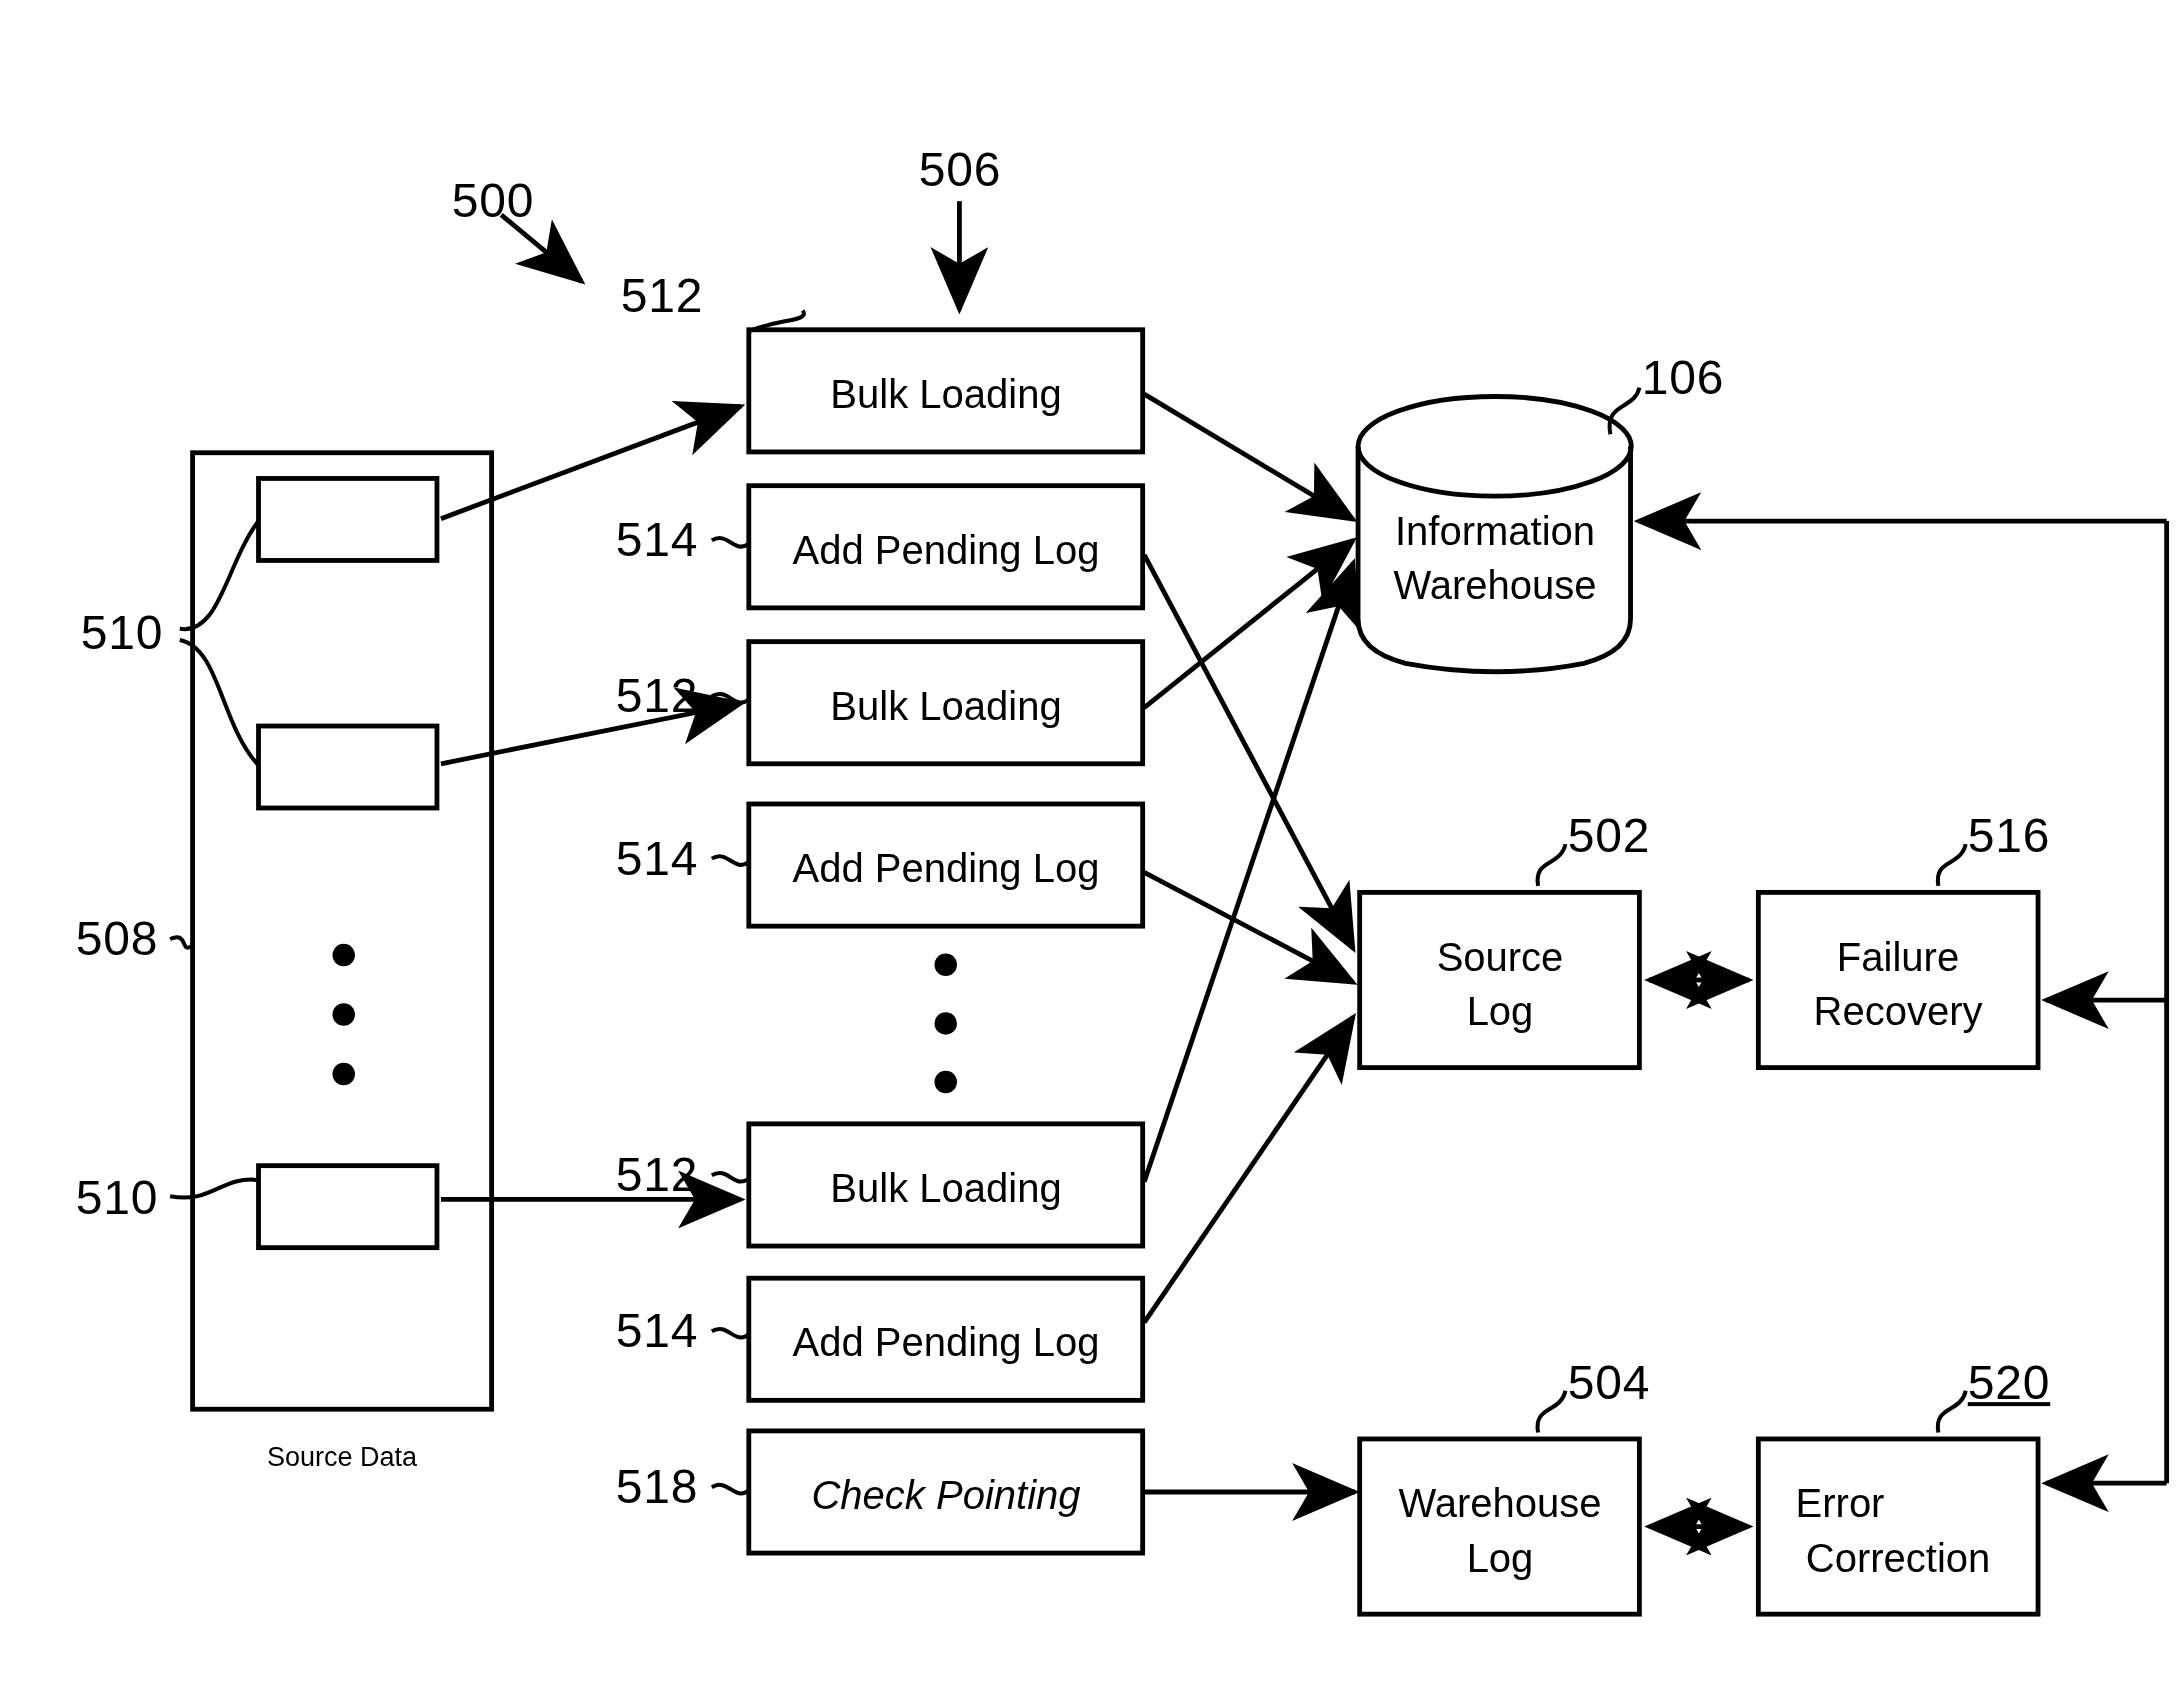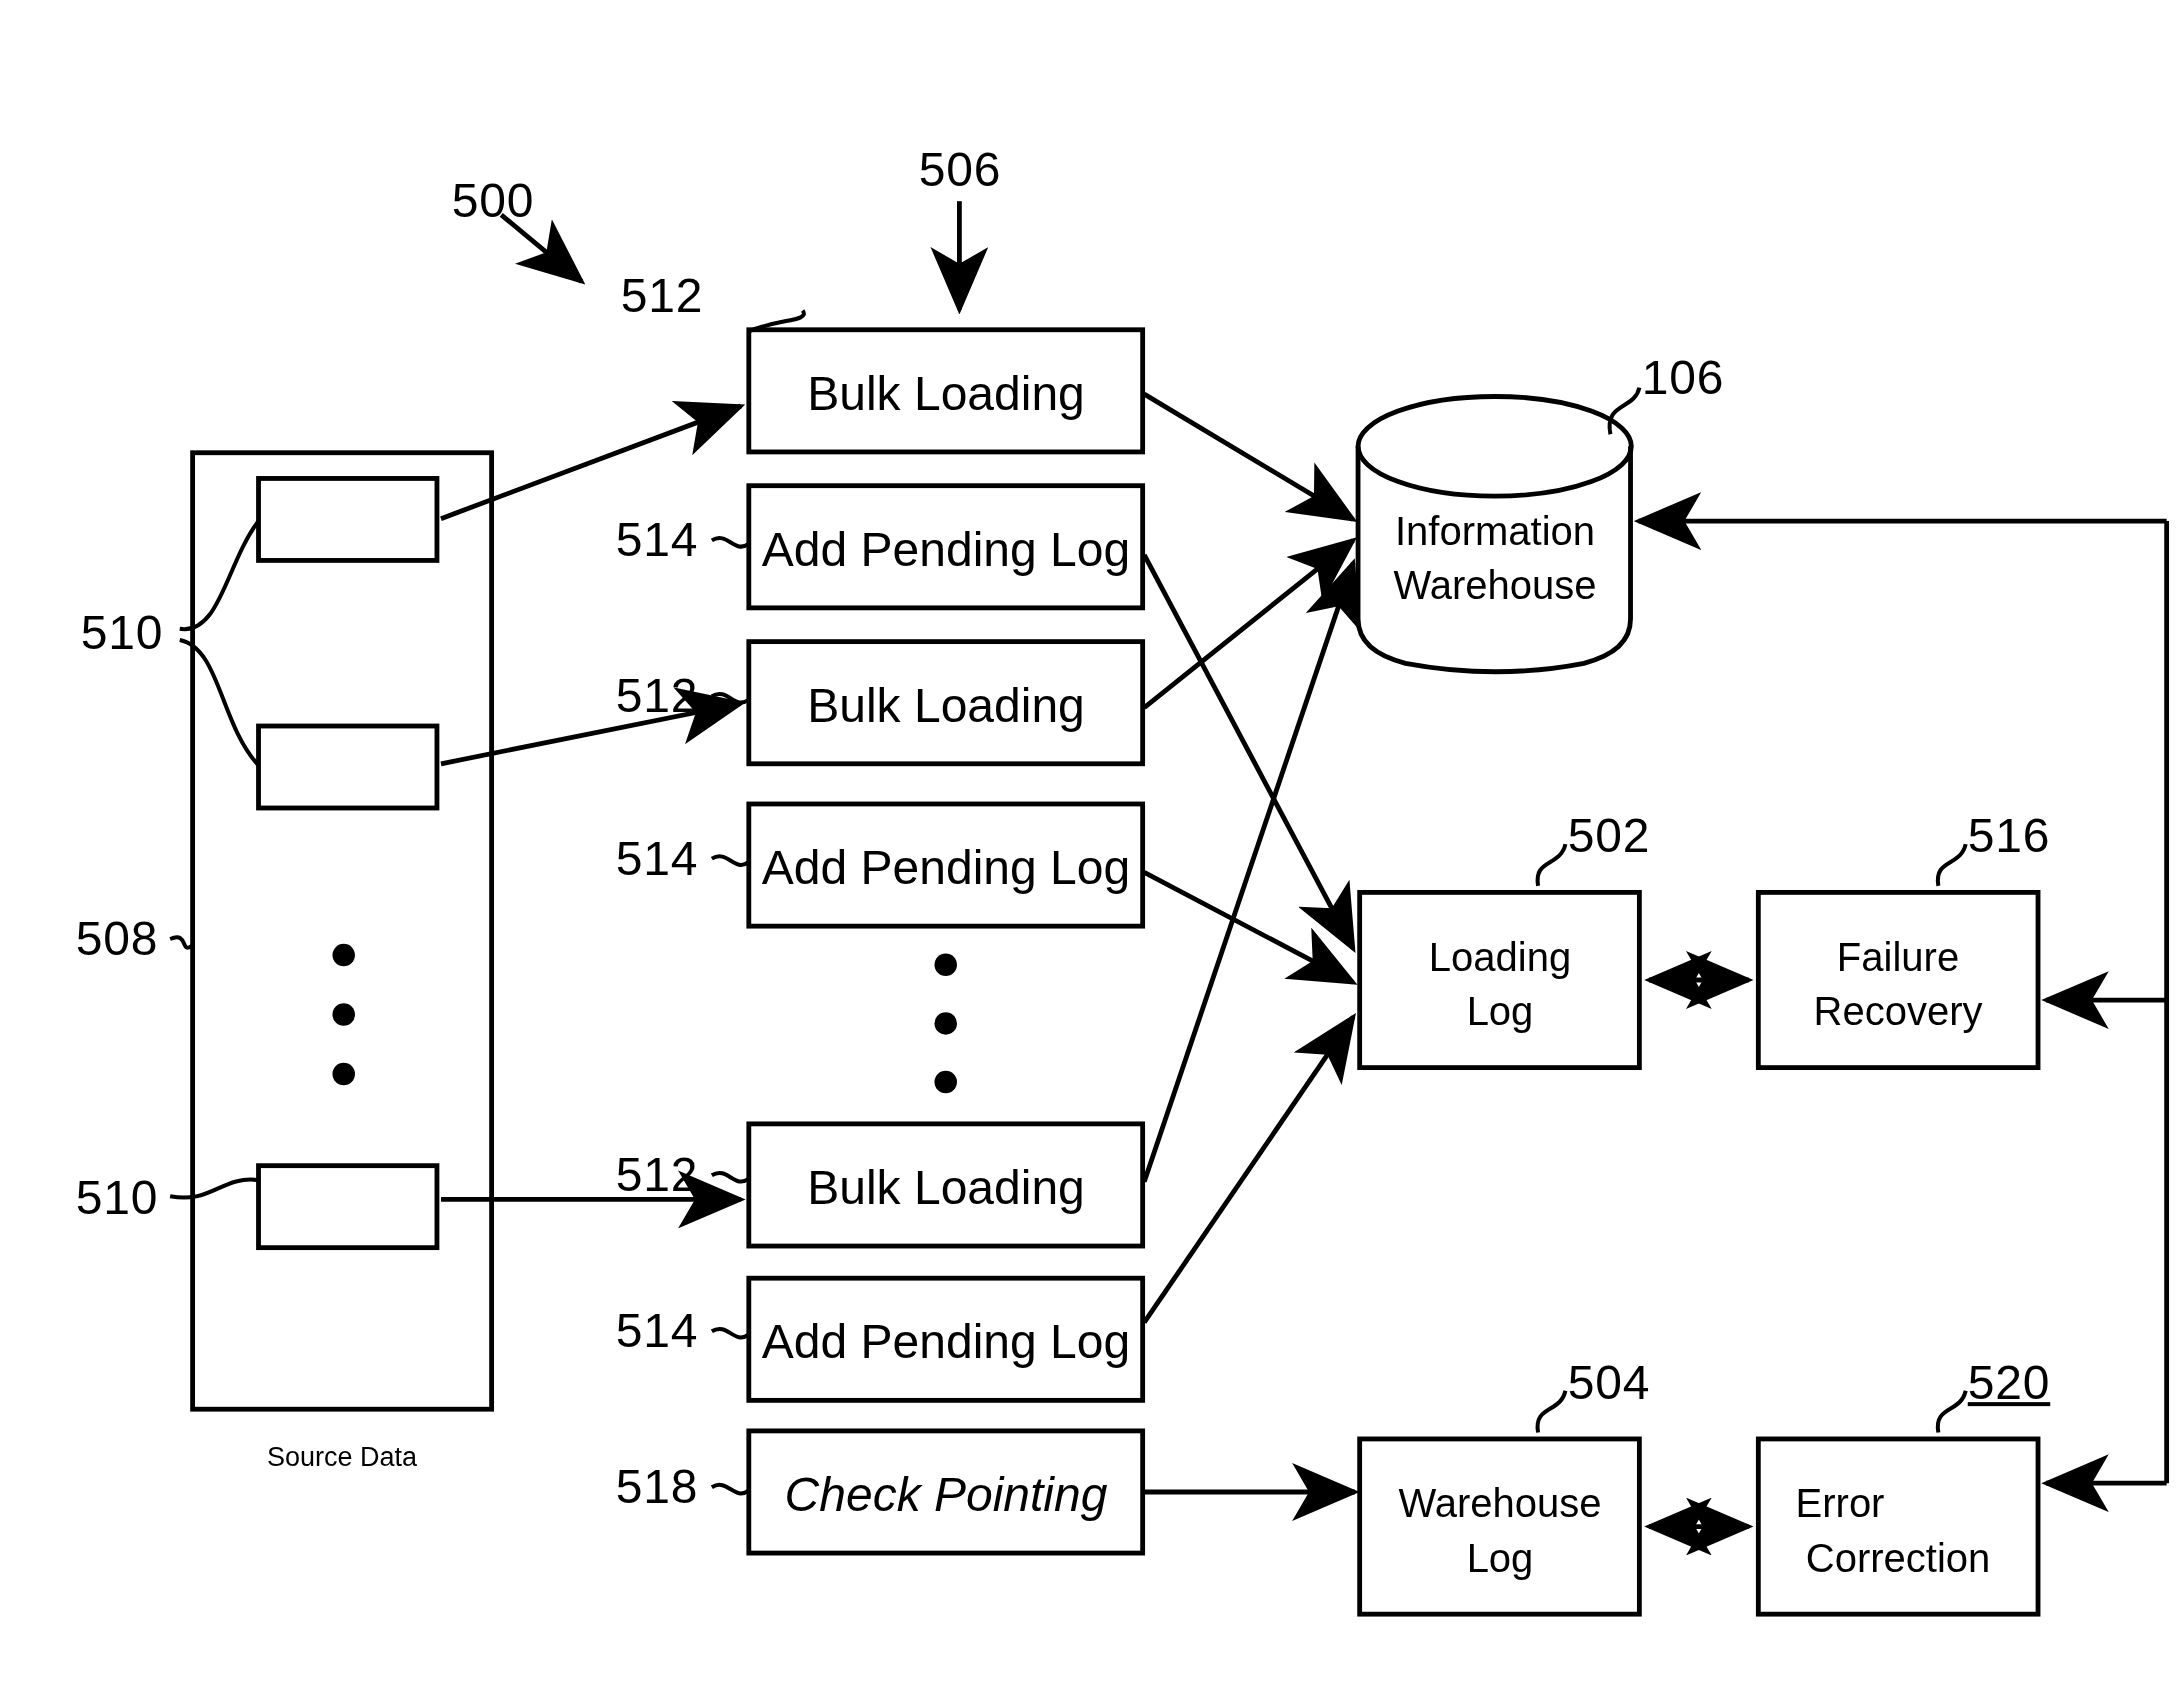--- a/index.html
+++ b/index.html
@@ -29,21 +29,21 @@
   .shape-label,
   .caption {
     position: absolute;
     color: #000000;
     font-family: "Liberation Sans", sans-serif;
     white-space: pre;
     line-height: 1.12;
     text-align: center;
   }
   .box-label {
-    font-size: 48px;
+    font-size: 40px;
   }
   .block-label {
     font-size: 40px;
   }
   .ref-num {
     font-size: 48px;
     letter-spacing: 0.8px;
   }
   .shape-label {
     font-size: 40px;
@@ -197,21 +197,21 @@
   <div class="box-label centered" style="left:927px; top:868px;">Add Pending Log</div>
   <div class="box-label centered" style="left:927px; top:1188px;">Bulk Loading</div>
   <div class="box-label centered" style="left:927px; top:1342px;">Add Pending Log</div>
   <div class="box-label centered" style="left:927px; top:1495px;font-style:italic;">Check Pointing</div>
 
   <div class="ref-num centered" style="left:1664px; top:378px;">106</div>
   <div class="shape-label centered" style="left:1476px; top:531px;">Information</div>
   <div class="shape-label centered" style="left:1476px; top:585px;">Warehouse</div>
 
   <div class="ref-num centered" style="left:1590px; top:836px;">502</div>
-  <div class="shape-label centered" style="left:1481px; top:957px;">Loading</div>
+  <div class="shape-label centered" style="left:1481px; top:957px;">Source</div>
   <div class="shape-label centered" style="left:1481px; top:1011px;">Log</div>
 
   <div class="ref-num centered" style="left:1990px; top:836px;">516</div>
   <div class="shape-label centered" style="left:1879px; top:957px;">Failure</div>
   <div class="shape-label centered" style="left:1879px; top:1011px;">Recovery</div>
 
   <div class="ref-num centered" style="left:1590px; top:1383px;">504</div>
   <div class="shape-label centered" style="left:1481px; top:1503px;">Warehouse</div>
   <div class="shape-label centered" style="left:1481px; top:1558px;">Log</div>
 

